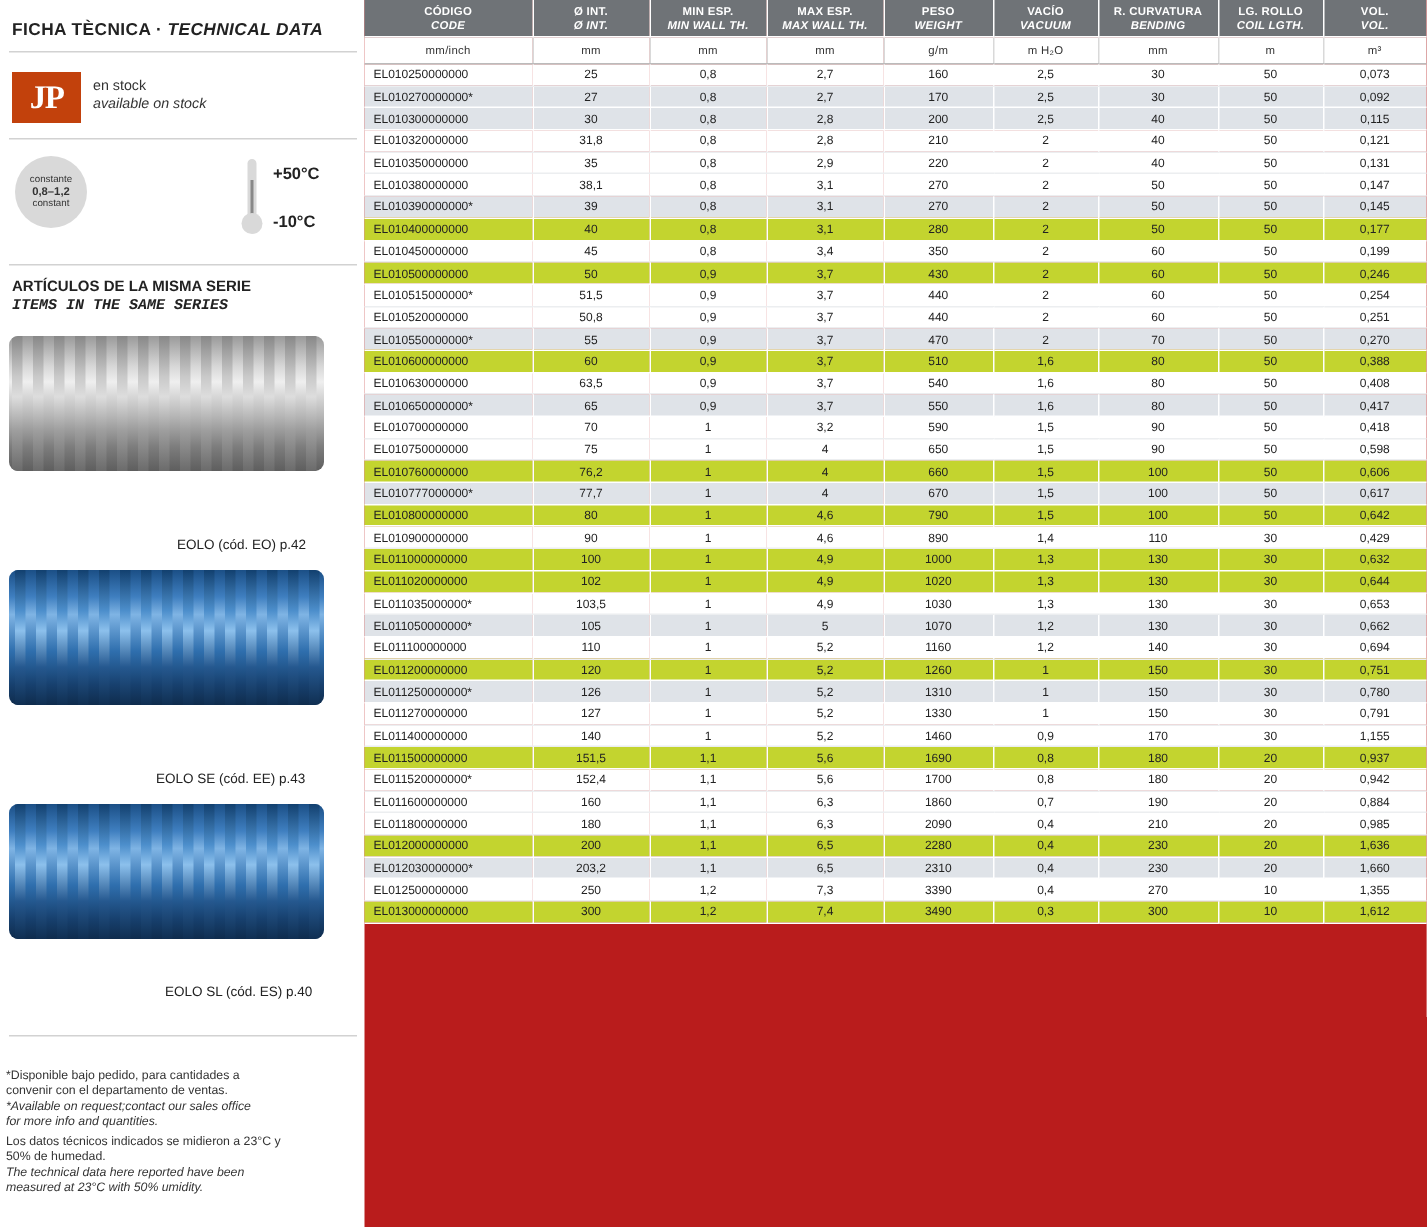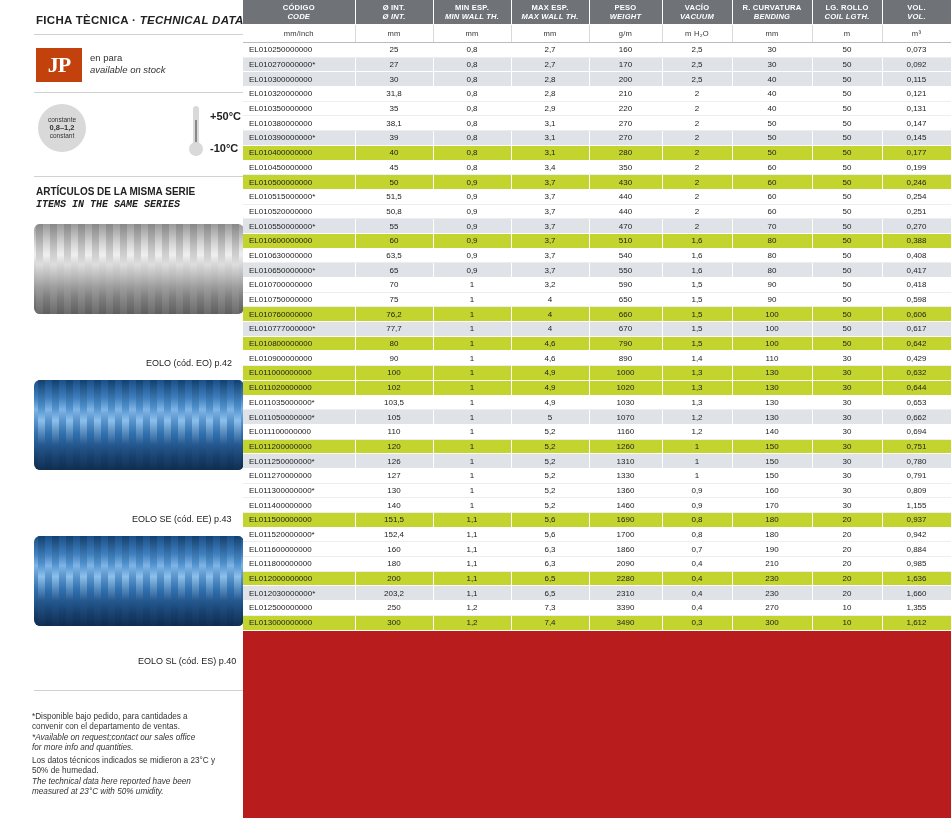--- a/index.html
+++ b/index.html
@@ -10,21 +10,20 @@
     color:#1a1a1a;
     overflow:hidden;
   }
   .page{position:relative;width:951px;height:818px;}
 
   
   .left{
     position:absolute;left:0;top:0;width:243px;height:818px;
     box-sizing:border-box;
     border-right:1px solid #ffffff;
-    margin-left:28px;
   }
   .left-title{
     position:absolute;left:8px;top:14px;width:228px;
     font-size:11.5px;font-weight:bold;letter-spacing:.3px;
     color:#222;
   }
   .left-title .it{font-style:italic;font-weight:bold;}
   .hr1{position:absolute;left:6px;top:34px;width:232px;height:1px;background:#d2d2d2;}
 
   .logo-box{
@@ -122,21 +121,21 @@
     <div class="left-title">
       <span>FICHA TÈCNICA ·</span>
       <span class="it">TECHNICAL DATA</span>
     </div>
     <div class="hr1"></div>
 
     <div class="logo-box">
       <span class="jp">JP</span>
     </div>
     <div class="stock">
-      <div>en para</div>
+      <div>en stock</div>
       <div class="it">available on stock</div>
     </div>
     <div class="hr2"></div>
 
     <div class="const-circle">
       <span>constante</span>
       <span class="big">0,8–1,2</span>
       <span>constant</span>
     </div>
 
@@ -623,31 +622,20 @@
             <td>127</td>
             <td>1</td>
             <td>5,2</td>
             <td>1330</td>
             <td>1</td>
             <td>150</td>
             <td>30</td>
             <td>0,791</td>
           </tr>
           <tr class="r-white">
-            <td class="code">EL011300000000*</td>
-            <td>130</td>
-            <td>1</td>
-            <td>5,2</td>
-            <td>1360</td>
-            <td>0,9</td>
-            <td>160</td>
-            <td>30</td>
-            <td>0,809</td>
-          </tr>
-          <tr class="r-white">
             <td class="code">EL011400000000</td>
             <td>140</td>
             <td>1</td>
             <td>5,2</td>
             <td>1460</td>
             <td>0,9</td>
             <td>170</td>
             <td>30</td>
             <td>1,155</td>
           </tr>

